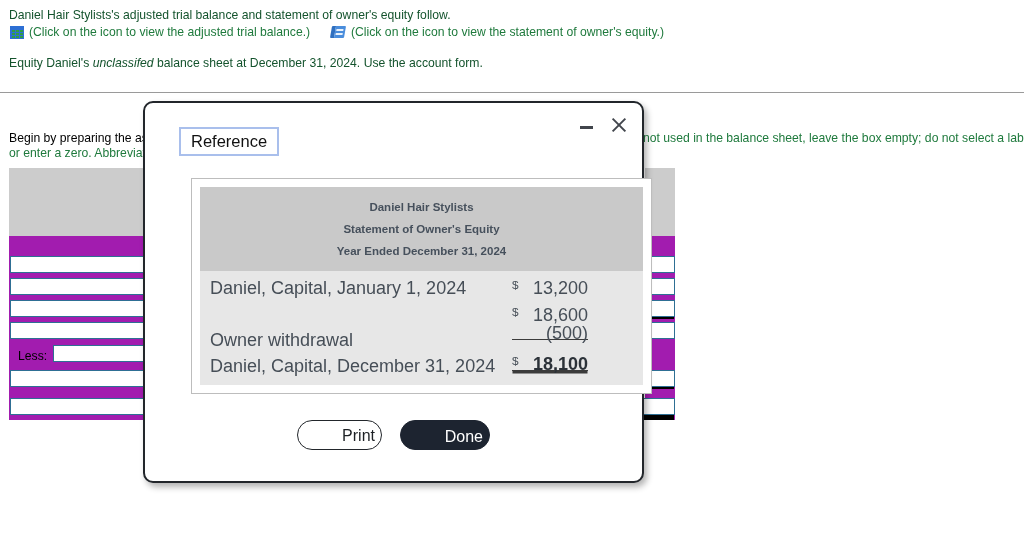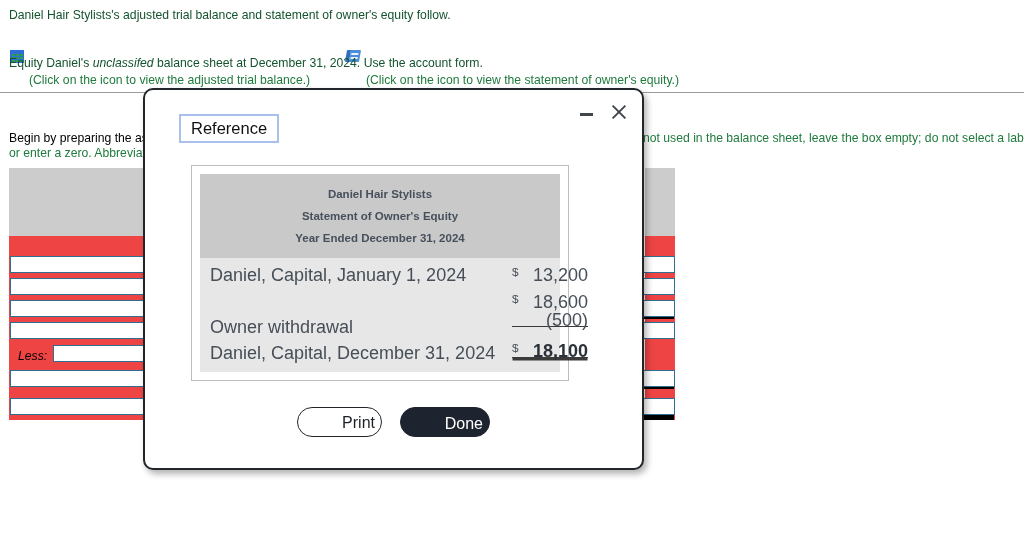--- a/index.html
+++ b/index.html
@@ -35,26 +35,25 @@
 
   .icon-row {
     position: absolute;
     top: 25px;
     display: flex;
     align-items: center;
     gap: 5px;
     white-space: nowrap;
   }
   #icon-row-1 { left: 10px; }
-  #icon-row-2 { left: 346px; }
+  #icon-row-2 { left: 331px; }
 
   .icon-link-text {
     color: #1f7a3d;
     font-size: 12.2px;
-    margin-top: 48px;
   }
 
   
   .grid-icon {
     width: 14px;
     height: 13px;
     background: #2d6fd4;
     display: block;
     position: relative;
     border: 1px solid #2d6fd4;
@@ -126,22 +125,21 @@
     line-height: 15px;
     white-space: nowrap;
   }
   #instr-left  { left: 9px;  top: 131px; }
   #instr-right { left: 643px; top: 131px; }
   .instr-black { color: #000; }
 
   
   .form-strip {
     position: absolute;
-    background: #ef4444;
-    font-style: italic;
+    background: #a21caf;
   }
   #form-left  { left: 9px;   top: 168px; width: 140px; height: 252px; }
   #form-right { left: 645px; top: 168px; width: 30px;  height: 252px; }
 
   .form-header-band {
     position: absolute;
     left: 0; top: 0;
     width: 100%;
     height: 68px;
     background: #cccccc;
@@ -164,21 +162,21 @@
     position: absolute;
     left: 9px;
     font-size: 12.2px;
     color: #000;
   }
 
   
   #modal {
     position: absolute;
     left: 143px;
-    top: 88px;
+    top: 101px;
     width: 501px;
     height: 382px;
     background: #ffffff;
     border: 2px solid #22262b;
     border-radius: 10px;
     box-sizing: border-box;
     box-shadow: 3px 4px 6px rgba(0,0,0,0.30);
     z-index: 20;
   }
 
@@ -224,21 +222,21 @@
     background: #41454c;
   }
   .win-btn.close::before { transform: rotate(45deg); }
   .win-btn.close::after  { transform: rotate(-45deg); }
 
   
   #statement-panel {
     position: absolute;
     left: 46px;
     top: 75px;
-    width: 378px;
+    width: 461px;
     background: #ffffff;
     border: 1px solid #bdbdbd;
     box-sizing: border-box;
     padding: 8px;
   }
 
   #statement-header {
     background: #c9c9c9;
     padding: 9px 0 9px 0;
     text-align: center;

